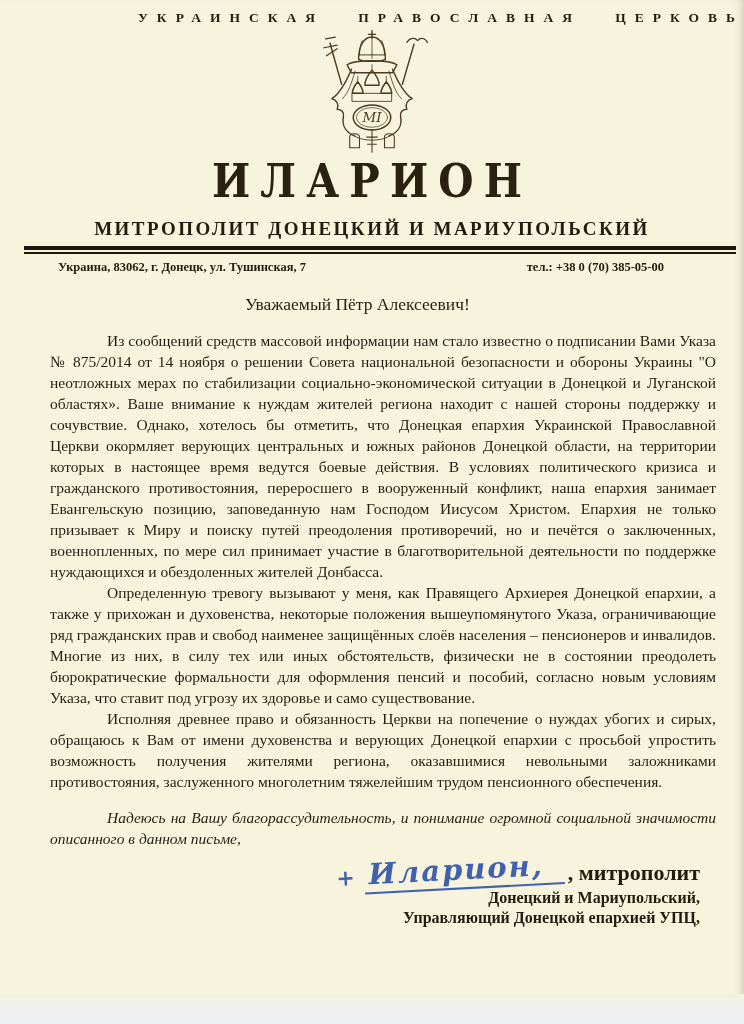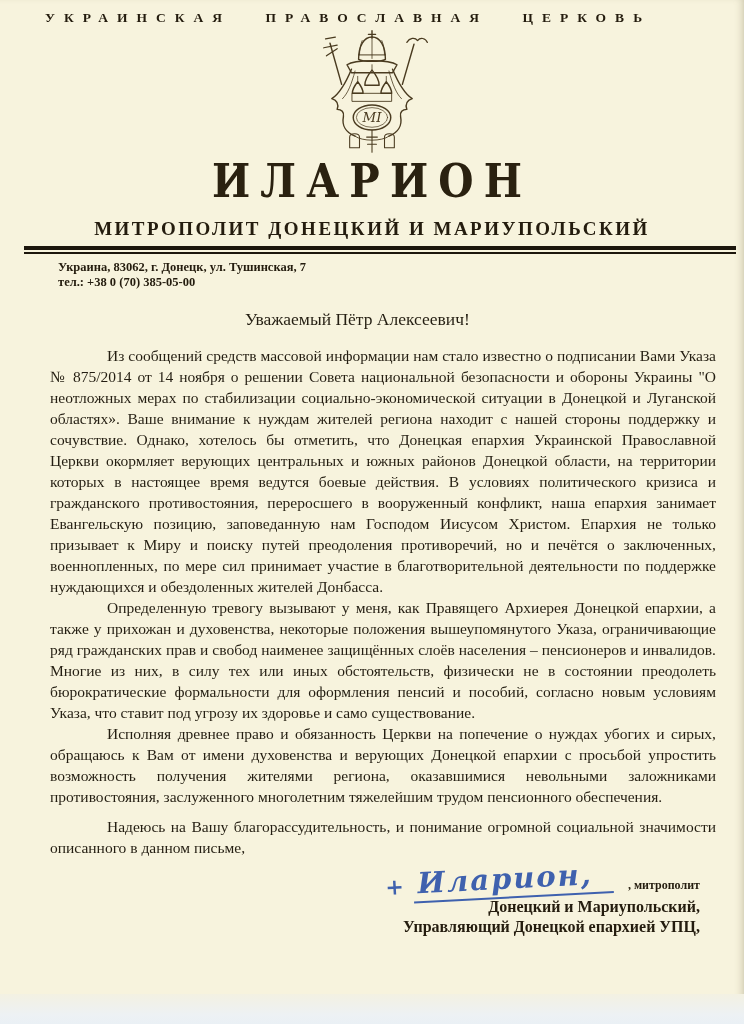--- a/index.html
+++ b/index.html
@@ -13,21 +13,21 @@
     position: relative;
     width: 744px; height: 1024px;
     background: #f7f3dd;
     color: #241e12;
     box-shadow: inset -6px 0 10px -6px rgba(120,110,80,.45);
     overflow: hidden;
   }
   
   .org-name {
     padding-top: 10px;
-    text-align: left;
+    text-align: right;
     font-weight: 700;
     font-size: 13.5px;
     letter-spacing: 9px;
     word-spacing: 22px;
     white-space: nowrap;
     color: #241c0e;
     padding-left: 45px;
   }
   .emblem {
     width: 142px; height: 134px;
@@ -57,21 +57,20 @@
   .rule { margin: 6px 8px 0 24px; }
   .rule-thick { height: 4px; background: #1c160c; }
   .rule-thin  { height: 2px; background: #1c160c; margin-top: 2px; }
   .contact-row {
     display: flex;
     justify-content: space-between;
     margin: 6px 80px 0 58px;
     font-weight: 700;
     font-size: 12.5px;
     color: #241c0e;
-    flex-direction: column;
   }
   
   .letter-body { padding: 0 28px 0 50px; }
   .recipient {
     margin: 8px 0 0 410px;
     font-weight: 700;
     font-size: 16px;
     line-height: 19px;
   }
   .salutation {
@@ -80,21 +79,21 @@
     font-size: 17.5px;
   }
   .paragraphs {
     margin-top: 15px;
     font-size: 15.5px;
     line-height: 21px;
     text-align: justify;
     color: #241e12;
   }
   .paragraphs p { margin: 0; text-indent: 57px; }
-  .paragraphs p:last-child { margin-top: 9px; }
+  .paragraphs p:last-child { margin-top: 15px; font-style: italic; }
   
   .signature-row {
     display: flex;
     justify-content: flex-end;
     align-items: baseline;
     margin: 4px 16px 0 0;
   }
   .sig-hand {
     font-family: "DejaVu Serif", serif;
     font-style: italic;
@@ -104,22 +103,22 @@
   }
   .sig-plus { font-size: 22px; margin-right: 10px; }
   .sig-name {
     font-size: 29px;
     letter-spacing: 2px;
     padding: 0 20px 1px 4px;
     border-bottom: 2px solid;
   }
   .sig-suffix {
     font-weight: 700;
-    font-size: 12px;
-    margin-left: 15px;
+    font-size: 22px;
+    margin-left: 4px;
     color: #241c0e;
     text-align: right;
   }
   .titles {
     margin: 1px 16px 0 0;
     text-align: right;
     font-weight: 700;
     font-size: 16px;
     line-height: 19.5px;
     color: #241c0e;

